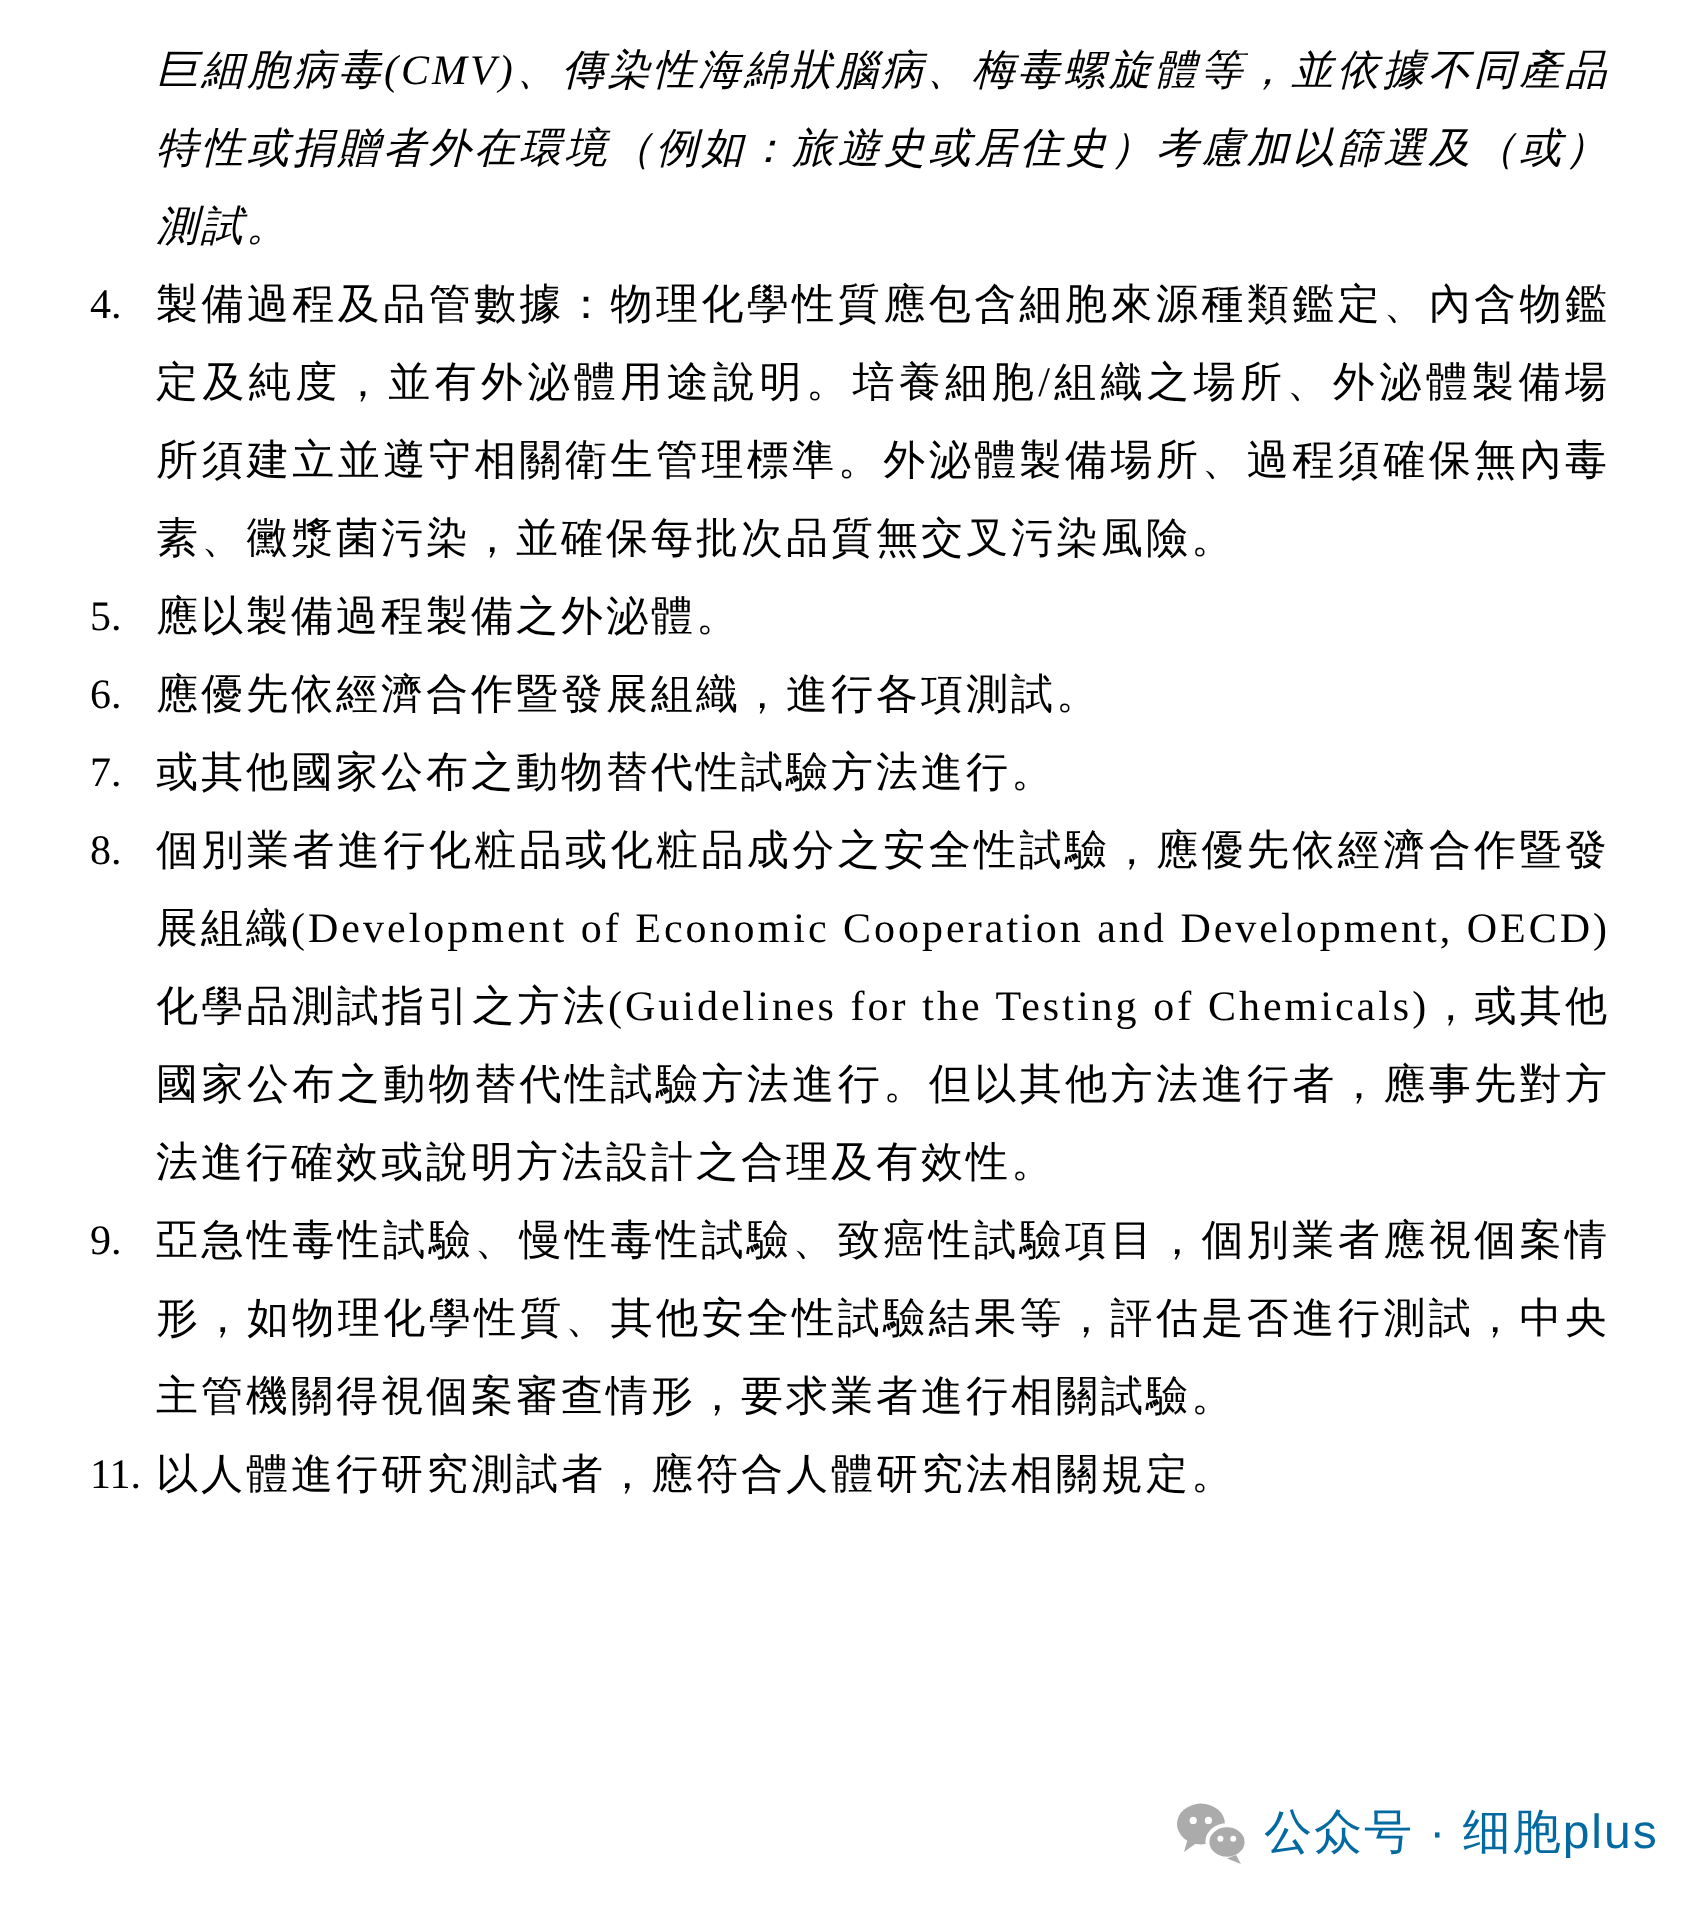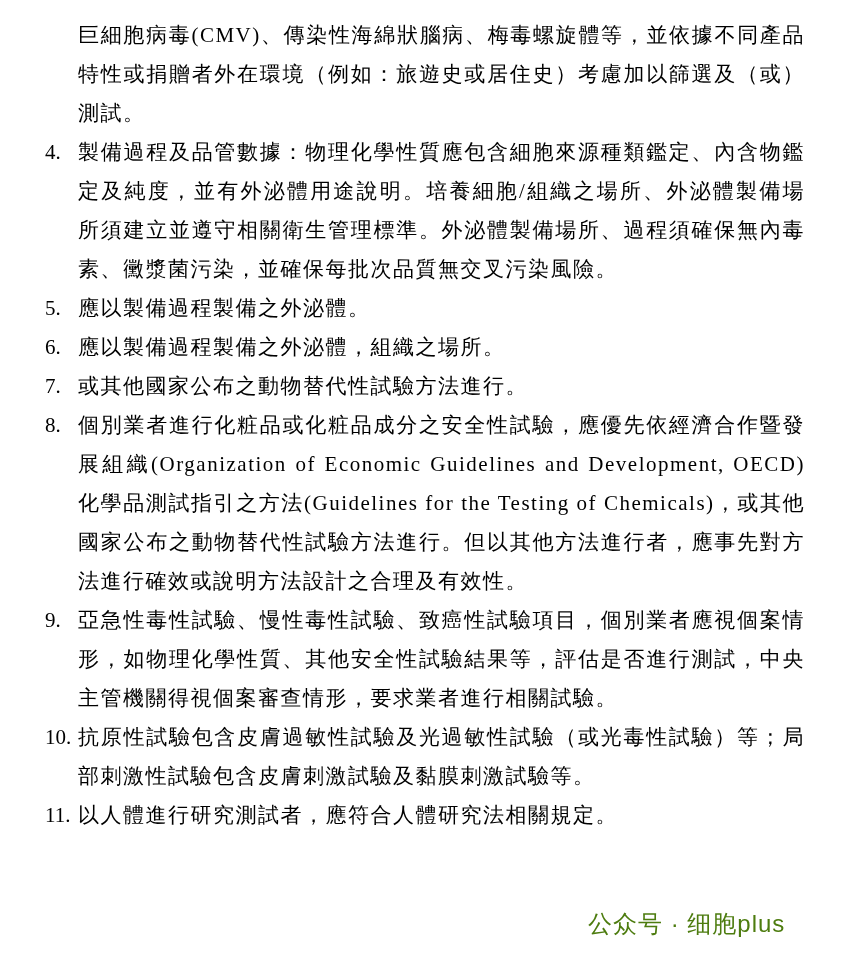--- a/index.html
+++ b/index.html
@@ -22,20 +22,21 @@
     left: 45px;
     width: 760px;
     font-size: 21px;
     line-height: 39px;
     letter-spacing: 1.5px;
     text-align: justify;
     text-justify: inter-character;
   }
   .cont-para {
     margin: 0 0 0 33px;
+    font-style: italic;
   }
   .list-item {
     display: flex;
     align-items: flex-start;
     margin: 0;
   }
   .list-num {
     flex: 0 0 33px;
     width: 33px;
     letter-spacing: 0;
@@ -79,51 +80,47 @@
       <span class="list-txt">製備過程及品管數據：物理化學性質應包含細胞來源種類鑑定、內含物鑑定及純度，並有外泌體用途說明。培養細胞/組織之場所、外泌體製備場所須建立並遵守相關衛生管理標準。外泌體製備場所、過程須確保無內毒素、黴漿菌污染，並確保每批次品質無交叉污染風險。</span>
     </div>
 
     <div class="list-item">
       <span class="list-num">5.</span>
       <span class="list-txt">應以製備過程製備之外泌體。</span>
     </div>
 
     <div class="list-item">
       <span class="list-num">6.</span>
-      <span class="list-txt">應以製備過程製備之外泌體，組織之場所。</span>
+      <span class="list-txt">應優先依經濟合作暨發展組織，進行各項測試。</span>
     </div>
 
     <div class="list-item">
       <span class="list-num">7.</span>
       <span class="list-txt">或其他國家公布之動物替代性試驗方法進行。</span>
     </div>
 
     <div class="list-item">
       <span class="list-num">8.</span>
-      <span class="list-txt">個別業者進行化粧品或化粧品成分之安全性試驗，應優先依經濟合作暨發展組織(Organization of Economic Guidelines and Development, OECD)化學品測試指引之方法(Guidelines for the Testing of Chemicals)，或其他國家公布之動物替代性試驗方法進行。但以其他方法進行者，應事先對方法進行確效或說明方法設計之合理及有效性。</span>
+      <span class="list-txt">個別業者進行化粧品或化粧品成分之安全性試驗，應優先依經濟合作暨發展組織(Development of Economic Cooperation and Development, OECD)化學品測試指引之方法(Guidelines for the Testing of Chemicals)，或其他國家公布之動物替代性試驗方法進行。但以其他方法進行者，應事先對方法進行確效或說明方法設計之合理及有效性。</span>
     </div>
 
     <div class="list-item">
       <span class="list-num">9.</span>
       <span class="list-txt">亞急性毒性試驗、慢性毒性試驗、致癌性試驗項目，個別業者應視個案情形，如物理化學性質、其他安全性試驗結果等，評估是否進行測試，中央主管機關得視個案審查情形，要求業者進行相關試驗。</span>
     </div>
 
-    <div class="list-item">
-      <span class="list-num">10.</span>
-      <span class="list-txt">抗原性試驗包含皮膚過敏性試驗及光過敏性試驗（或光毒性試驗）等；局部刺激性試驗包含皮膚刺激試驗及黏膜刺激試驗等。</span>
-    </div>
 
     <div class="list-item">
       <span class="list-num">11.</span>
       <span class="list-txt">以人體進行研究測試者，應符合人體研究法相關規定。</span>
     </div>
 
   </div>
 
-  <div class="watermark" style="color: #4d7c0f; flex-direction: column;">
+  <div class="watermark" style="color: #0369a1;">
     <svg class="watermark-icon" viewBox="0 0 35 31" xmlns="http://www.w3.org/2000/svg" aria-hidden="true">
 
       <ellipse cx="12.5" cy="11" rx="12" ry="10.2" fill="#ababab"></ellipse>
       <path d="M6 18 L4 25 L11 20 Z" fill="#ababab"></path>
       <circle cx="8.6" cy="9.2" r="1.8" fill="#ffffff"></circle>
       <circle cx="16.2" cy="9.2" r="1.8" fill="#ffffff"></circle>
 
       <ellipse cx="25.5" cy="20" rx="9.8" ry="8.4" fill="#ababab" stroke="#ffffff" stroke-width="2"></ellipse>
       <path d="M30 26.5 L32.5 31 L25.5 28.2 Z" fill="#ababab"></path>
       <circle cx="22.2" cy="18.4" r="1.5" fill="#ffffff"></circle>

